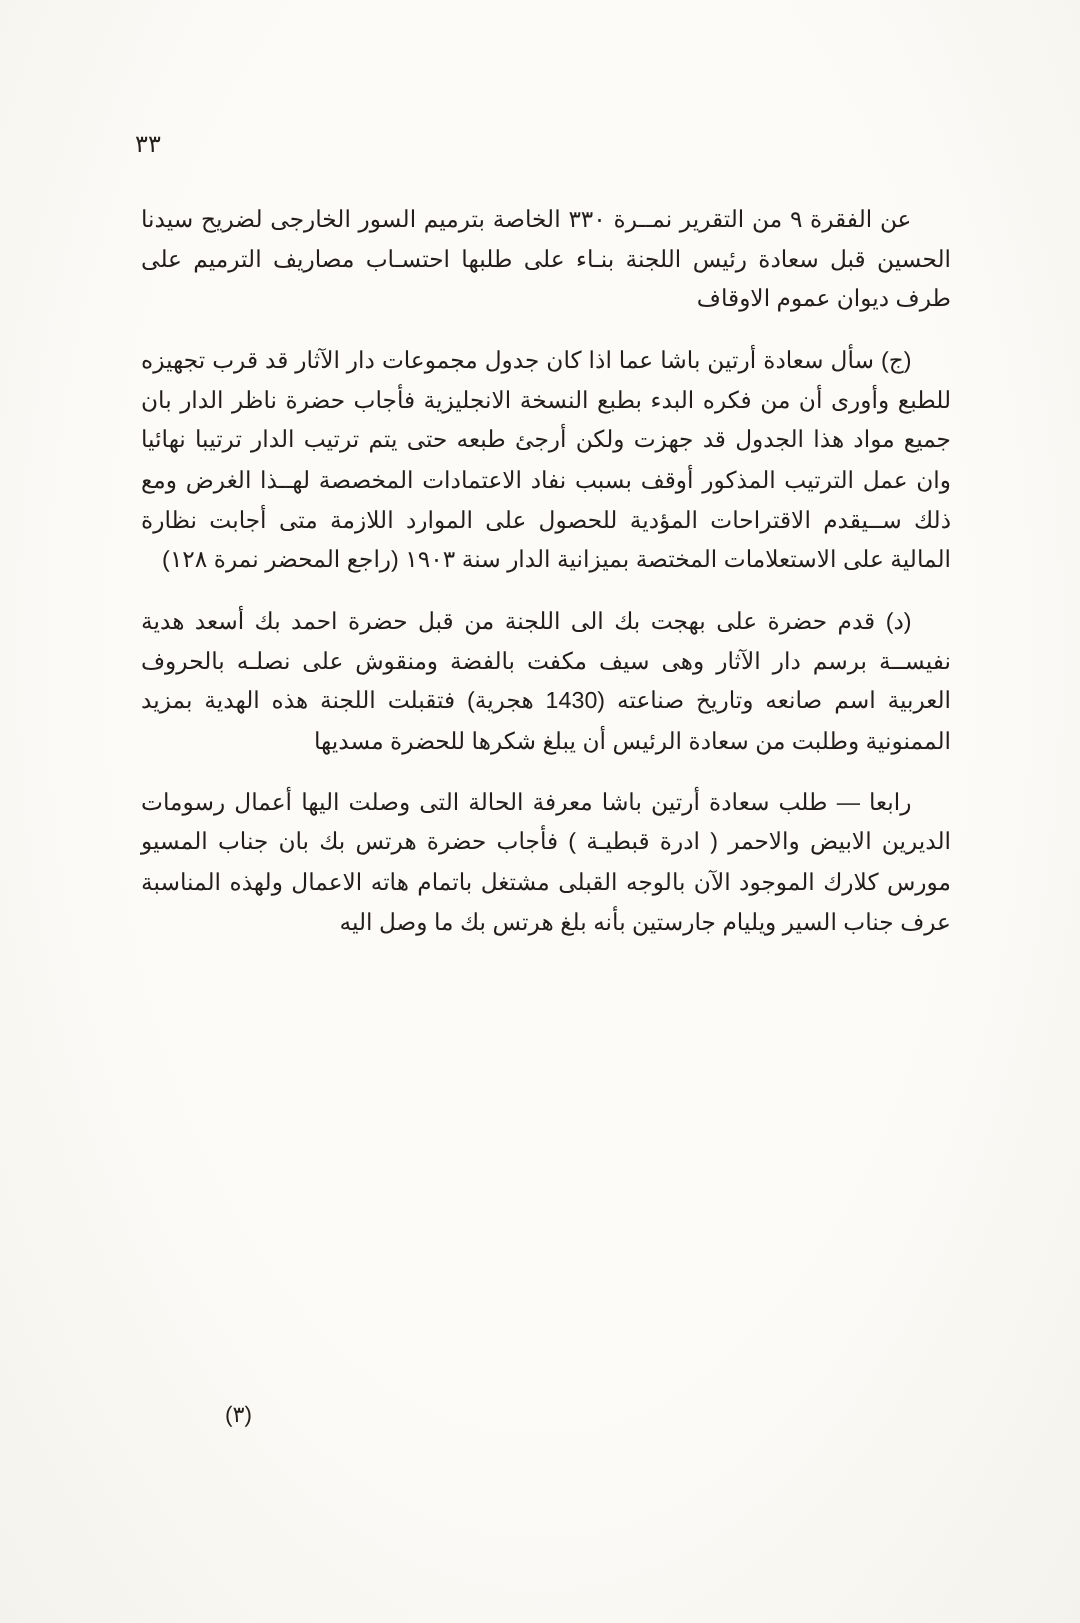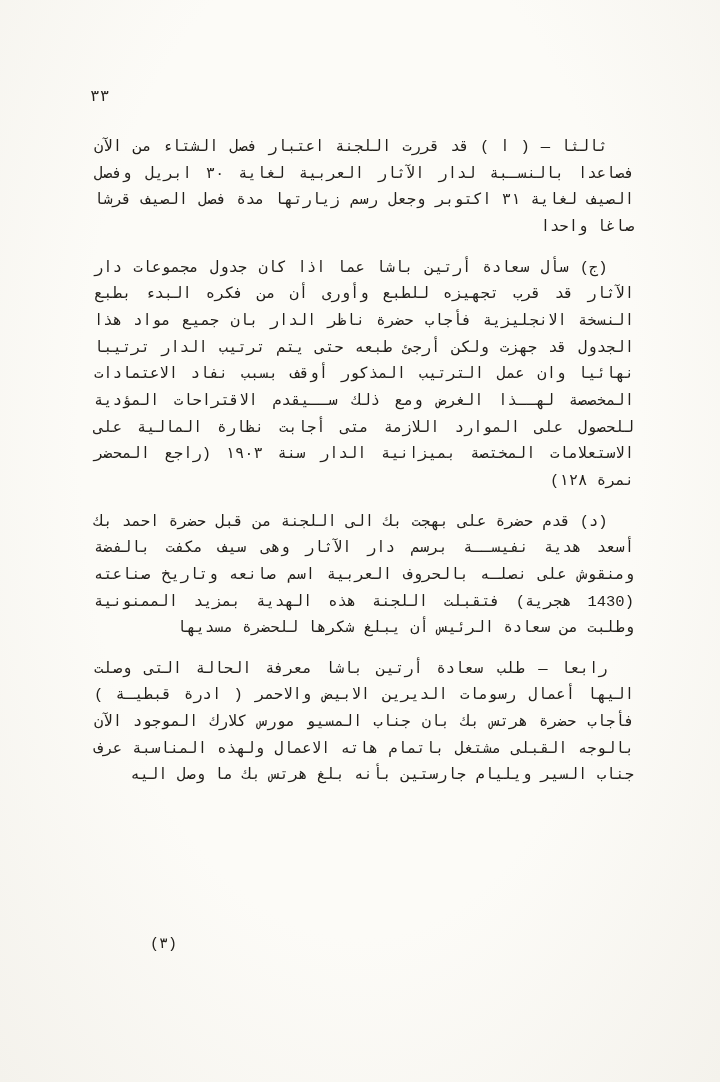--- a/index.html
+++ b/index.html
@@ -7,21 +7,21 @@
     padding: 0;
     background: #ffffff;
   }
   .page {
     position: relative;
     width: 720px;
     height: 1082px;
     margin: 0 auto;
     background: radial-gradient(ellipse at 50% 40%, #fcfbf7 55%, #f4f2ec 100%);
     direction: rtl;
-    font-family: Liberation Mono, monospace;
+    font-family: Liberation Sans, sans-serif;
     color: #221f1a;
     overflow: hidden;
   }
   .page-number {
     position: absolute;
     top: 86px;
     left: 90px;
     font-size: 16px;
     letter-spacing: 1px;
   }
@@ -57,21 +57,21 @@
 </style>
 </head>
 <body>
 
 <div class="page">
 
   <div class="page-number">٣٣</div>
 
 
   <div class="body-text">
-    <p>ثالثا — ( ا ) قد قررت اللجنة اعتبار فصل الشتاء من الآن فصاعدا بالنسـبة لدار الآثار العربية لغاية ٣٠ ابريل وفصل الصيف لغاية ٣١ اكتوبر وجعل رسم زيارتها مدة فصل الصيف قرشا صاغا واحدا</p>
+    <p>عن الفقرة ٩ من التقرير نمــرة ٣٣٠ الخاصة بترميم السور الخارجى لضريح سيدنا الحسين قبل سعادة رئيس اللجنة بنـاء على طلبها احتسـاب مصاريف الترميم على طرف ديوان عموم الاوقاف</p>
     <p>(ج) سأل سعادة أرتين باشا عما اذا كان جدول مجموعات دار الآثار قد قرب تجهيزه للطبع وأورى أن من فكره البدء بطبع النسخة الانجليزية فأجاب حضرة ناظر الدار بان جميع مواد هذا الجدول قد جهزت ولكن أرجئ طبعه حتى يتم ترتيب الدار ترتيبا نهائيا وان عمل الترتيب المذكور أوقف بسبب نفاد الاعتمادات المخصصة لهــذا الغرض ومع ذلك ســيقدم الاقتراحات المؤدية للحصول على الموارد اللازمة متى أجابت نظارة المالية على الاستعلامات المختصة بميزانية الدار سنة ١٩٠٣ (راجع المحضر نمرة ١٢٨)</p>
     <p>(د) قدم حضرة على بهجت بك الى اللجنة من قبل حضرة احمد بك أسعد هدية نفيســة برسم دار الآثار وهى سيف مكفت بالفضة ومنقوش على نصلـه بالحروف العربية اسم صانعه وتاريخ صناعته (1430 هجرية) فتقبلت اللجنة هذه الهدية بمزيد الممنونية وطلبت من سعادة الرئيس أن يبلغ شكرها للحضرة مسديها</p>
     <p>رابعا — طلب سعادة أرتين باشا معرفة الحالة التى وصلت اليها أعمال رسومات الديرين الابيض والاحمر ( ادرة قبطيـة ) فأجاب حضرة هرتس بك بان جناب المسيو مورس كلارك الموجود الآن بالوجه القبلى مشتغل باتمام هاته الاعمال ولهذه المناسبة عرف جناب السير ويليام جارستين بأنه بلغ هرتس بك ما وصل اليه</p>
   </div>
 
   <div class="footer-mark">(٣)</div>
 
 </div>
 
 </body></html>

